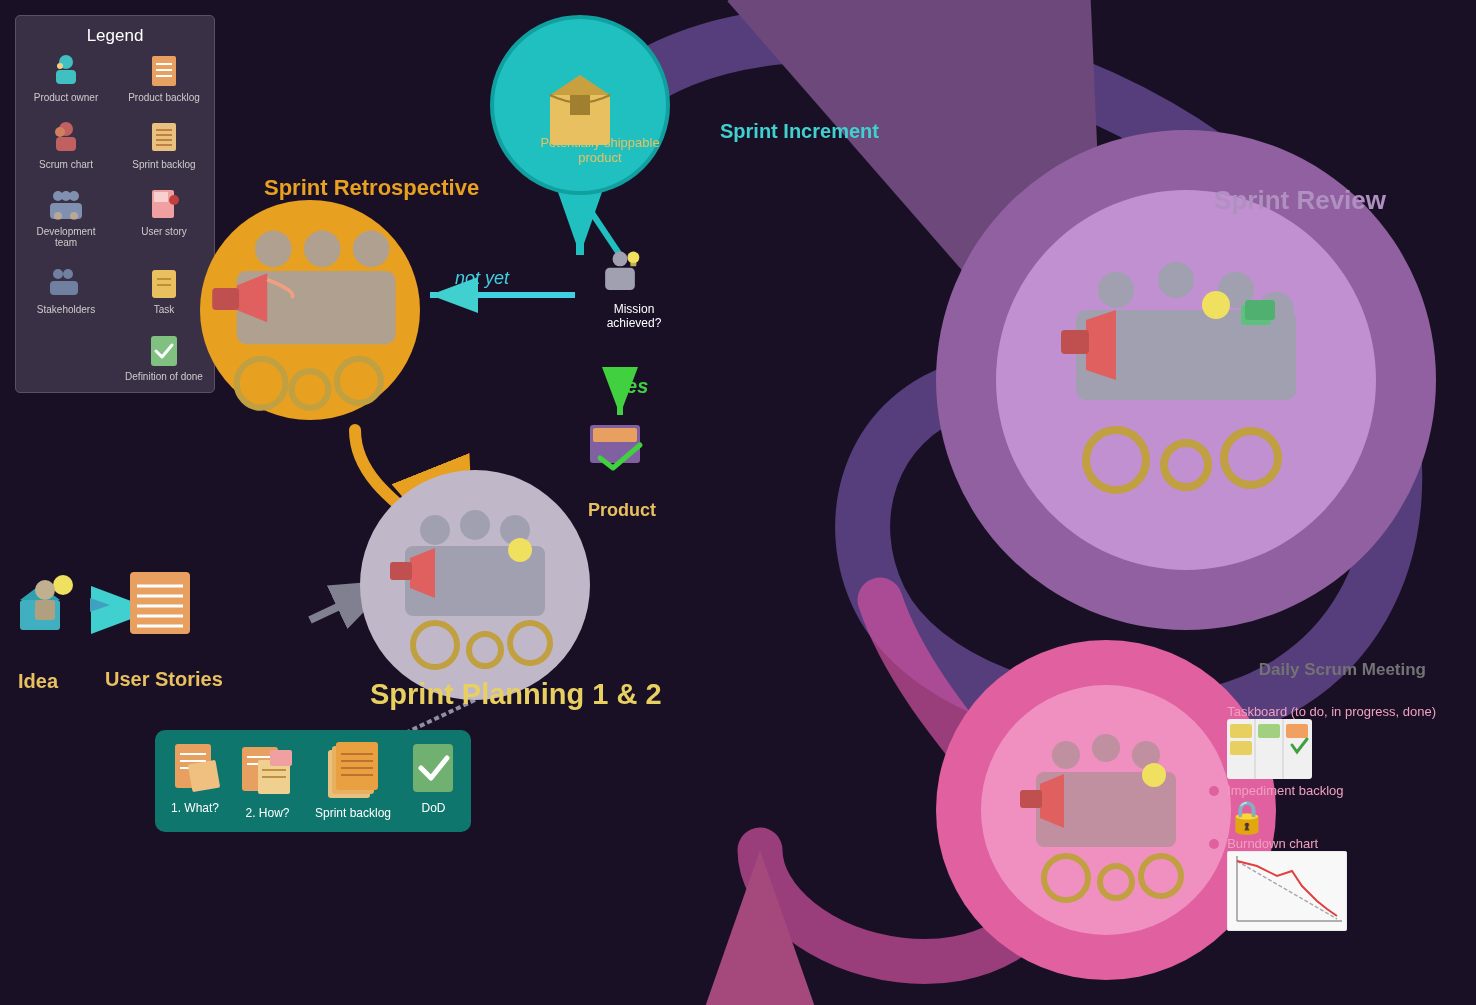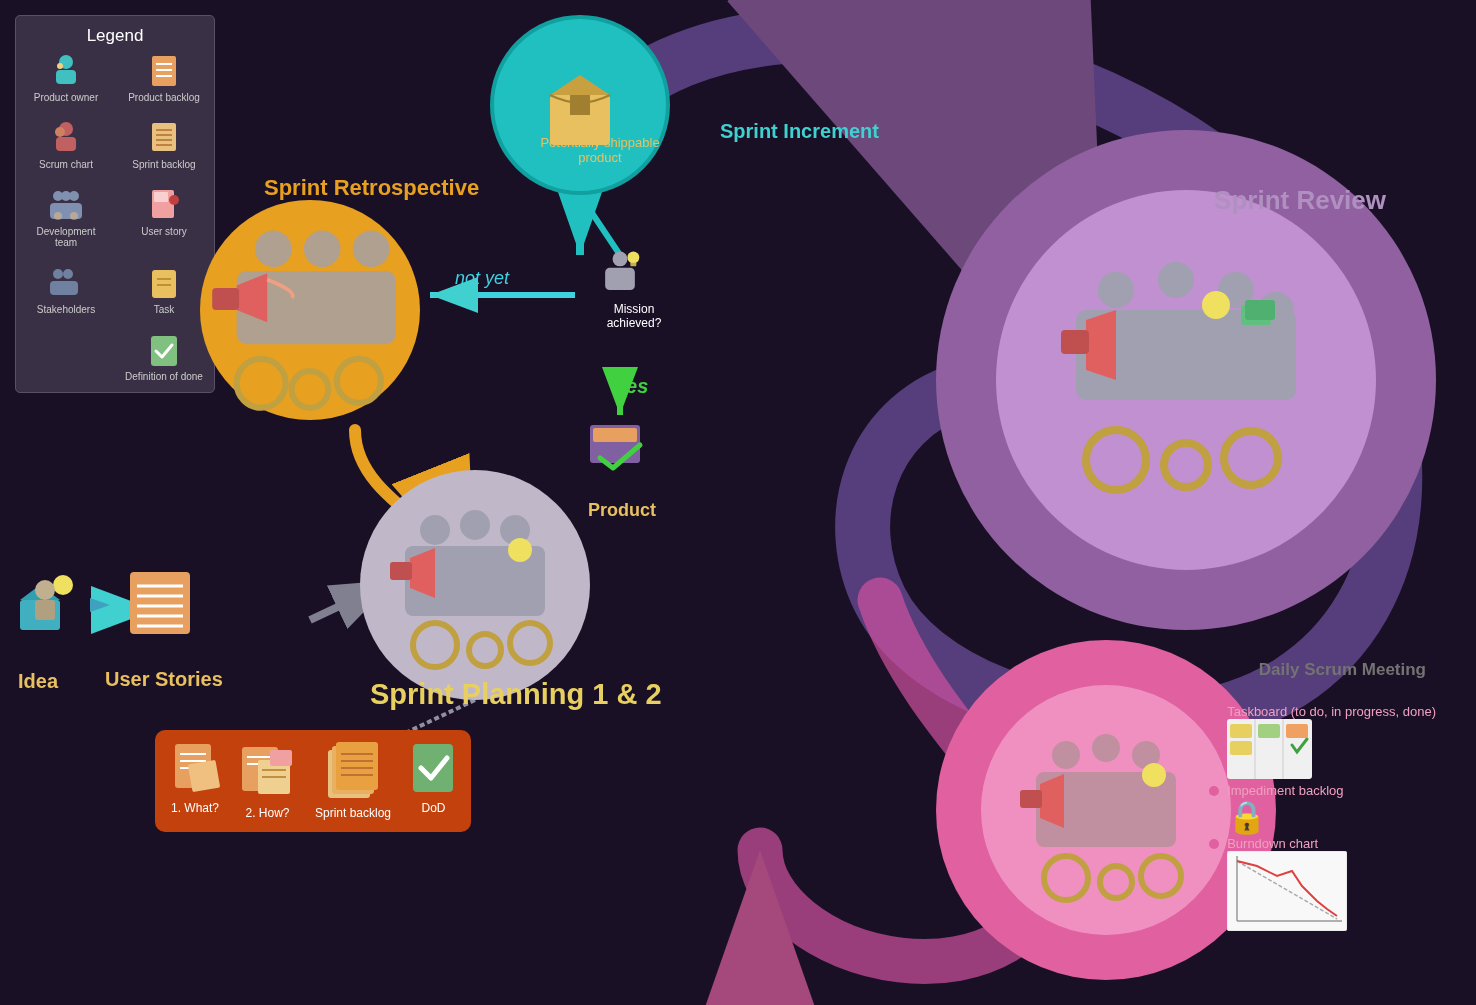--- a/index.html
+++ b/index.html
@@ -241,21 +241,21 @@
       flex-direction: column;
       align-items: center;
       gap: 4px;
     }
 
     
     .sprint-planning-bottom {
       position: absolute;
       top: 730px;
       left: 155px;
-      background: #c2410c;
+      background: #0f766e;
       border-radius: 10px;
       padding: 12px 15px;
       display: flex;
       gap: 20px;
       align-items: flex-start;
     }
 
     .sp-item {
       display: flex;
       flex-direction: column;

